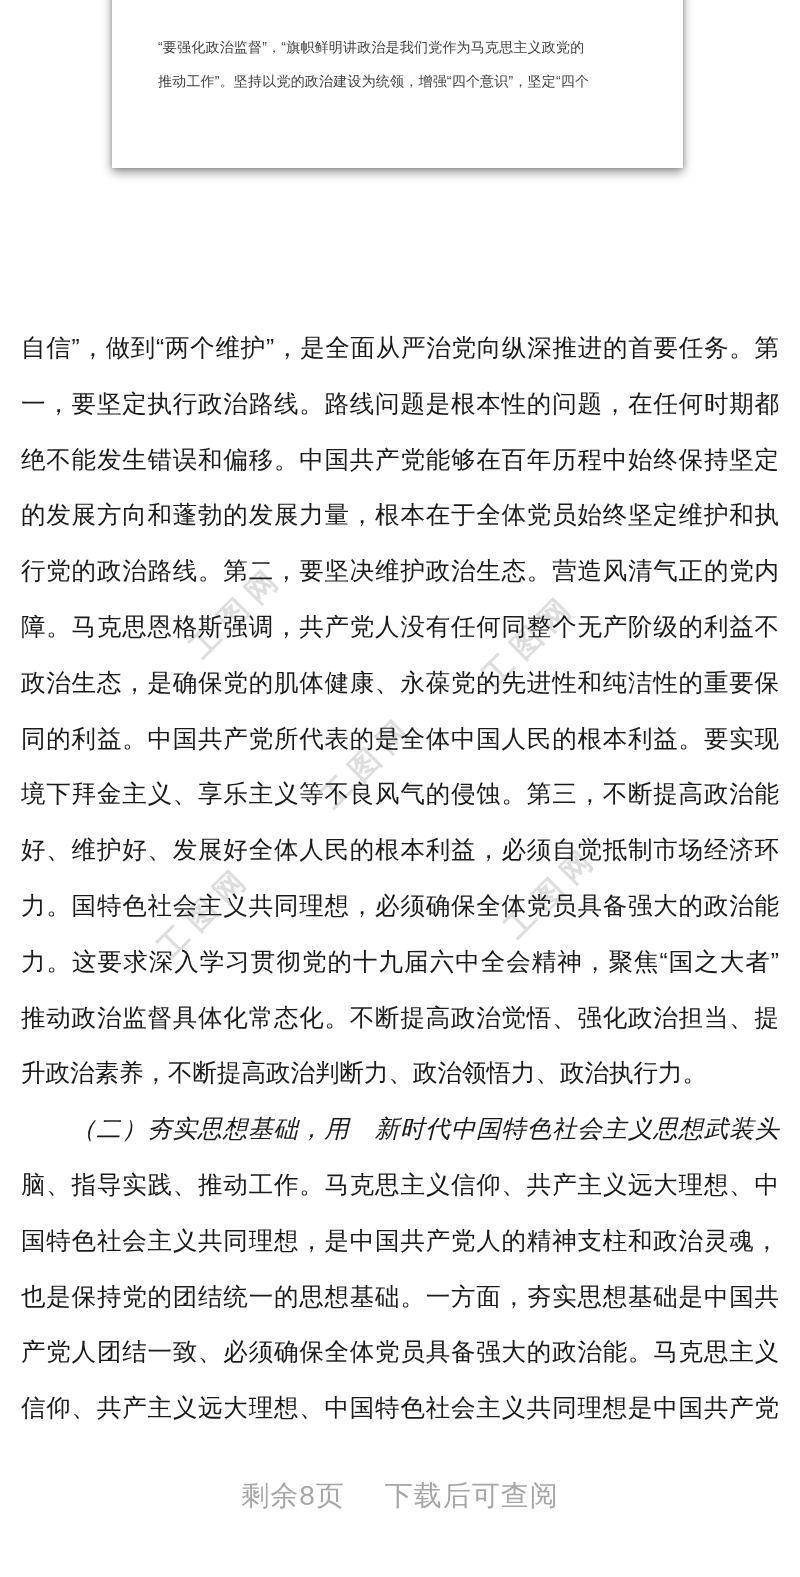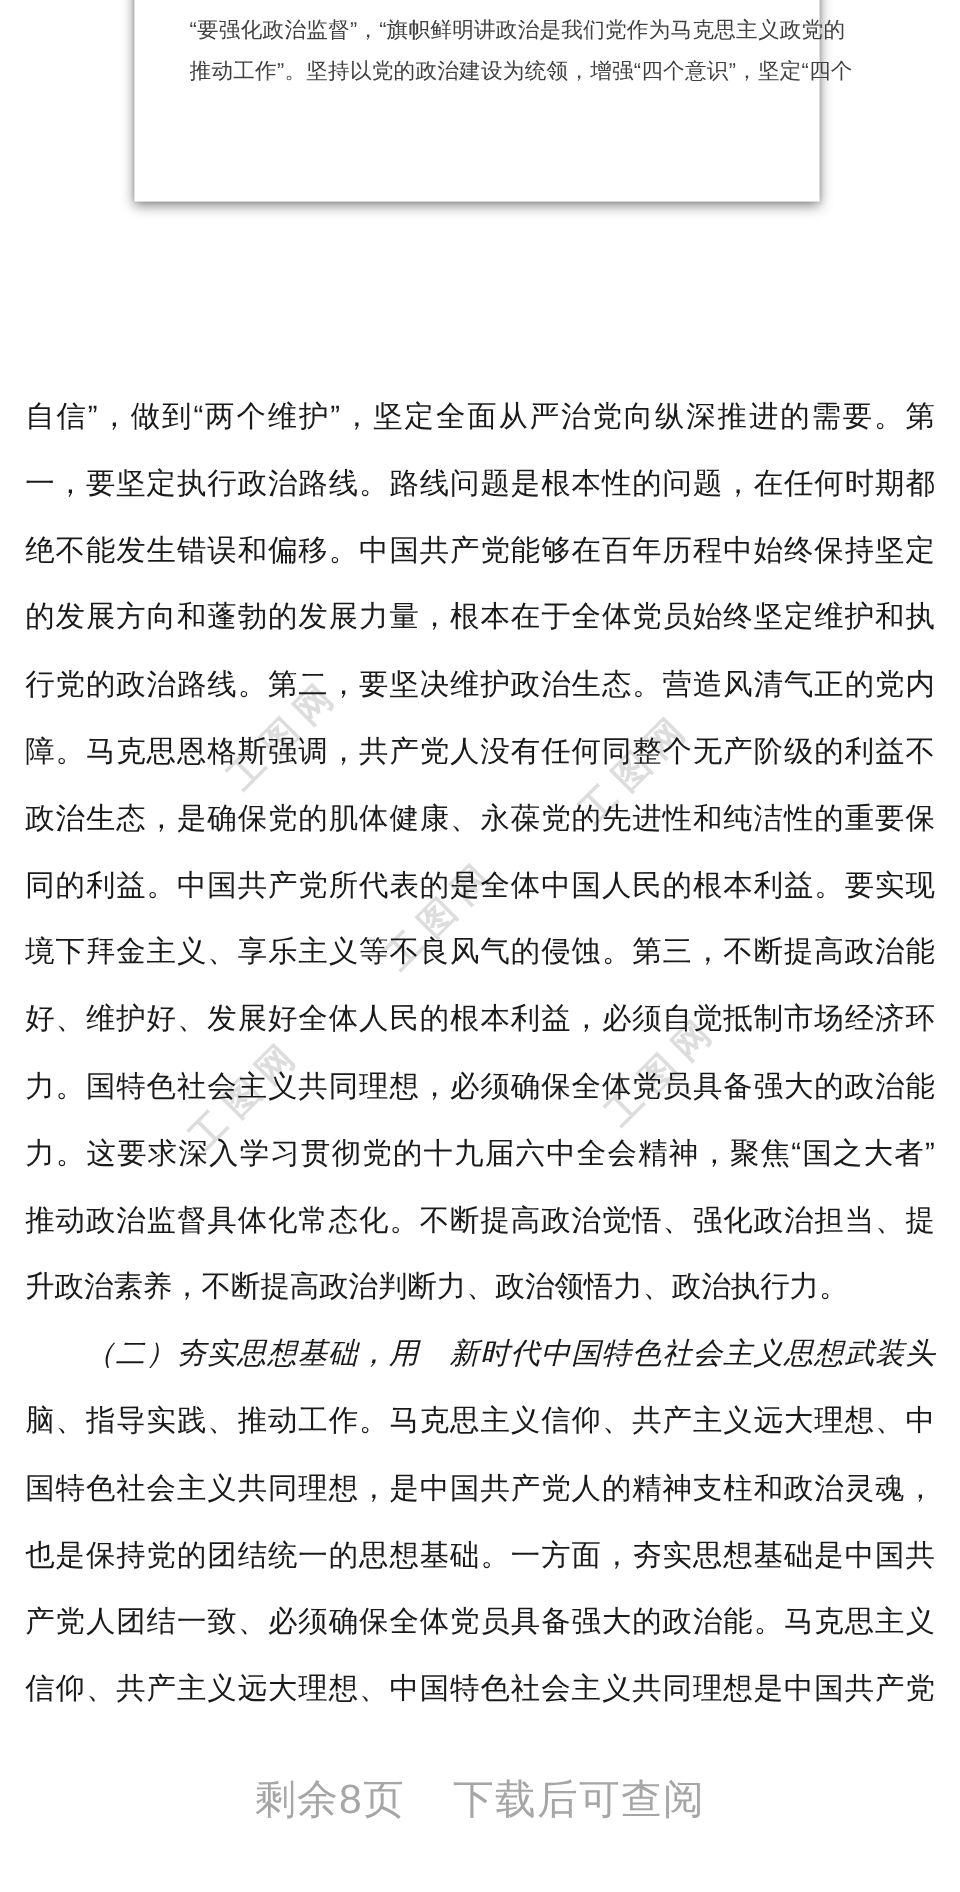--- a/index.html
+++ b/index.html
@@ -21,23 +21,23 @@
   
   .card{
     position:absolute;
     left:112px;top:-332px;
     width:571px;height:500px;
     background:#ffffff;
     box-shadow:0 4px 10px rgba(0,0,0,0.45), 0 0 4px rgba(0,0,0,0.18);
   }
   .card-text{
     position:absolute;
-    top:340px;left:46px;right:42px;
+    top:362px;left:46px;right:42px;
     color:var(--card-text);
-    font-size:18px;
+    font-size:14px;
     line-height:34px;
     letter-spacing:0.2px;
   }
   .card-text .cline{white-space:nowrap;}
   
   .doc-body{
     position:absolute;
     left:21px;top:320px;
     width:758px;
     color:var(--body-text);
@@ -62,21 +62,21 @@
     font-weight:bold;
     letter-spacing:9px;
     white-space:nowrap;
   }
   
   .footer{
     position:absolute;
     left:0;right:0;top:1477px;
     text-align:center;
     color:var(--footer-text);
-    font-size:34px;
+    font-size:28px;
     letter-spacing:1px;
   }
   .footer .gap{display:inline-block;width:40px;}
 </style>
 </head>
 <body>
 
 <div class="stage">
 
   <div class="watermarks">
@@ -88,21 +88,21 @@
     </div>
 
   <div class="card">
     <div class="card-text">
         <div class="cline">“要强化政治监督”，“旗帜鲜明讲政治是我们党作为马克思主义政党的</div>
         <div class="cline">推动工作”。坚持以党的政治建设为统领，增强“四个意识”，坚定“四个</div>
       </div>
   </div>
 
   <div class="doc-body">
-      <div class="line">自信”，做到“两个维护”，坚定全面从严治党向纵深推进的需要。第</div>
+      <div class="line">自信”，做到“两个维护”，是全面从严治党向纵深推进的首要任务。第</div>
       <div class="line">一，要坚定执行政治路线。路线问题是根本性的问题，在任何时期都</div>
       <div class="line">绝不能发生错误和偏移。中国共产党能够在百年历程中始终保持坚定</div>
       <div class="line">的发展方向和蓬勃的发展力量，根本在于全体党员始终坚定维护和执</div>
       <div class="line">行党的政治路线。第二，要坚决维护政治生态。营造风清气正的党内</div>
       <div class="line">障。马克思恩格斯强调，共产党人没有任何同整个无产阶级的利益不</div>
       <div class="line">政治生态，是确保党的肌体健康、永葆党的先进性和纯洁性的重要保</div>
       <div class="line">同的利益。中国共产党所代表的是全体中国人民的根本利益。要实现</div>
       <div class="line">境下拜金主义、享乐主义等不良风气的侵蚀。第三，不断提高政治能</div>
       <div class="line">好、维护好、发展好全体人民的根本利益，必须自觉抵制市场经济环</div>
       <div class="line">力。国特色社会主义共同理想，必须确保全体党员具备强大的政治能</div>

